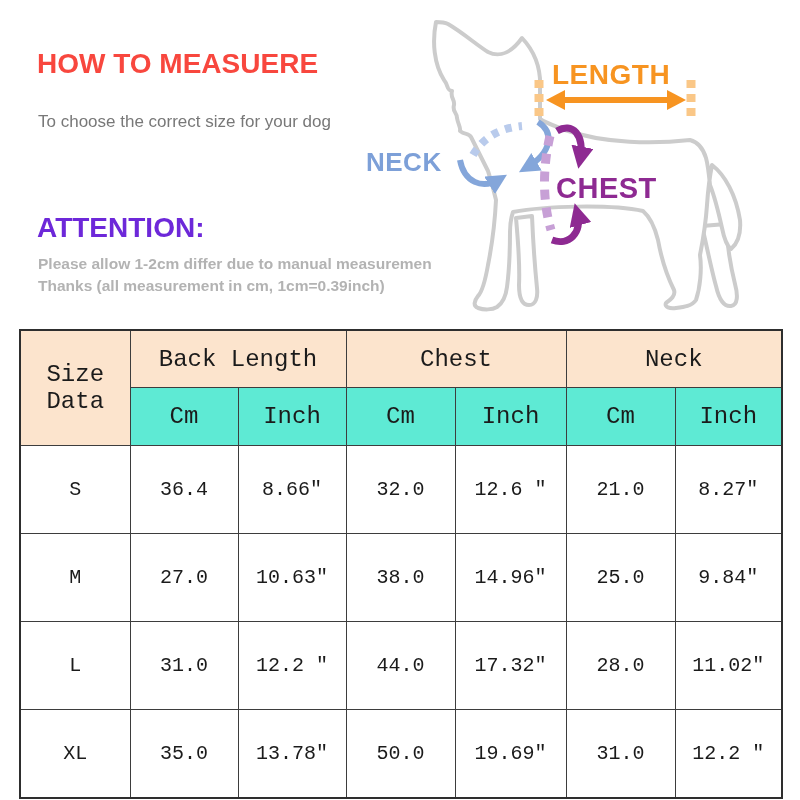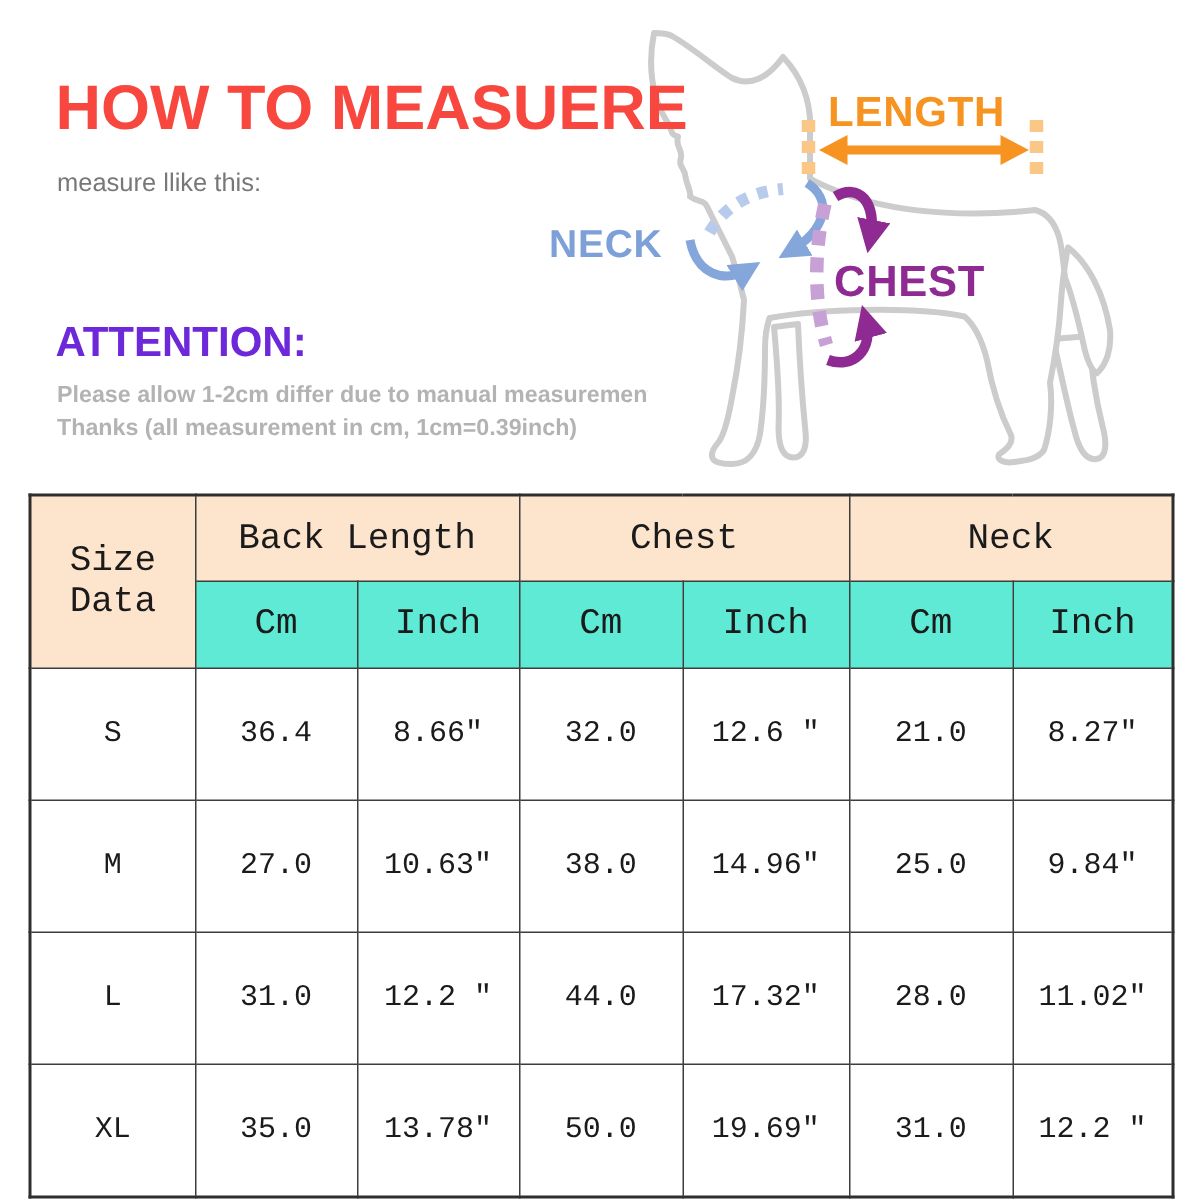--- a/index.html
+++ b/index.html
@@ -3,21 +3,21 @@
 <meta charset="utf-8">
 <style>
   html,body{margin:0;padding:0;background:#ffffff;}
   .canvas{
     position:relative;width:800px;height:800px;background:#ffffff;
     overflow:hidden;font-family:"Liberation Sans",sans-serif;
   }
   
   .page-title{
     position:absolute;left:37px;top:48px;margin:0;
-    font-size:42px;font-weight:bold;letter-spacing:0px;
+    font-size:28px;font-weight:bold;letter-spacing:0px;
     color:#f8473e;white-space:nowrap;
   }
   .intro-text{
     position:absolute;left:38px;top:108px;
     font-size:17px;line-height:1.6;color:#787878;
   }
   .attention-title{
     position:absolute;left:37px;top:212px;margin:0;
     font-size:28px;font-weight:bold;color:#6d28d9;white-space:nowrap;
   }
@@ -139,21 +139,21 @@
     </g>
   </svg>
 
   <div class="diag-label label-length">LENGTH</div>
   <div class="diag-label label-neck">NECK</div>
   <div class="diag-label label-chest">CHEST</div>
 
   <h1 class="page-title">HOW TO MEASUERE</h1>
 
   <div class="intro-text">
-    <div>measure llike this:</div>
+    <div>To choose the correct size for your dog</div>
   </div>
 
   <h2 class="attention-title">ATTENTION:</h2>
 
   <div class="attention-body">
     <div class="clip-line">Please allow 1-2cm differ due to manual measurement</div>
     <div class="clip-line">Thanks (all measurement in cm, 1cm=0.39inch)</div>
   </div>
 
   <table class="size-table">

